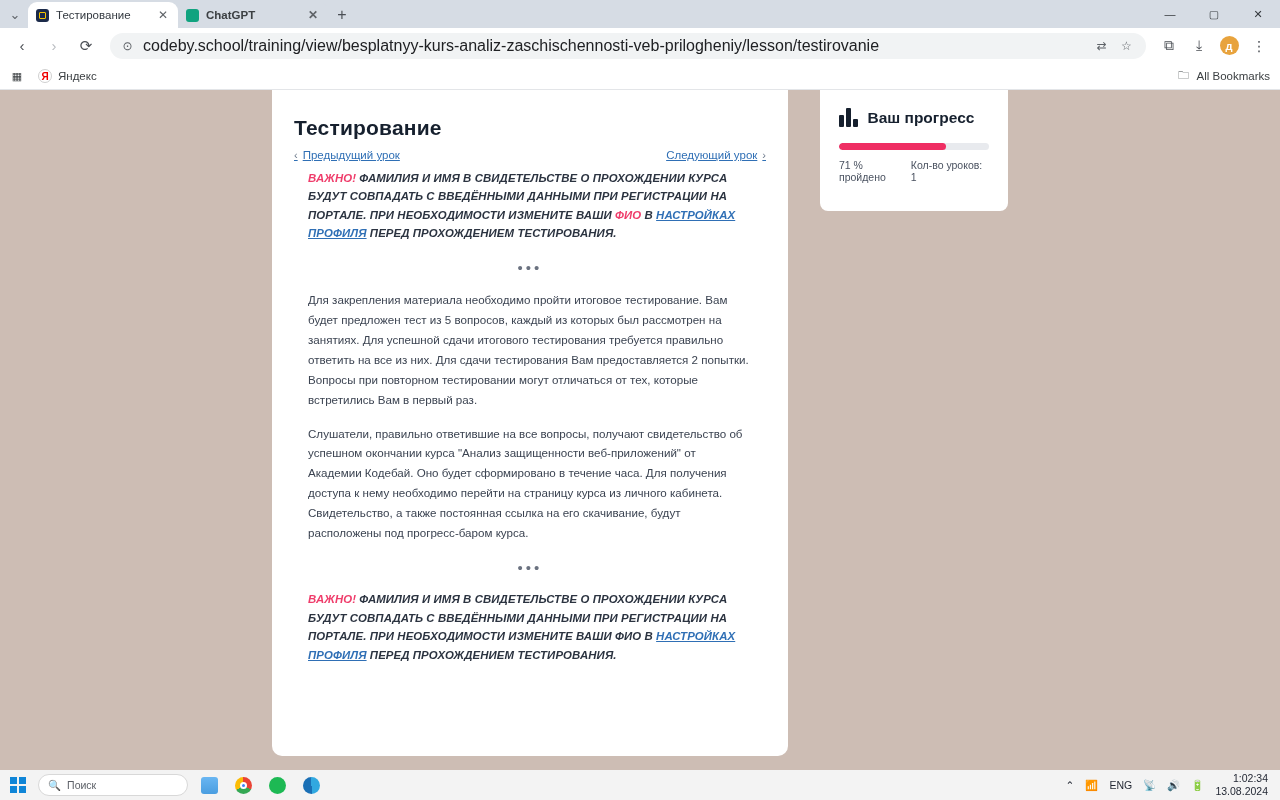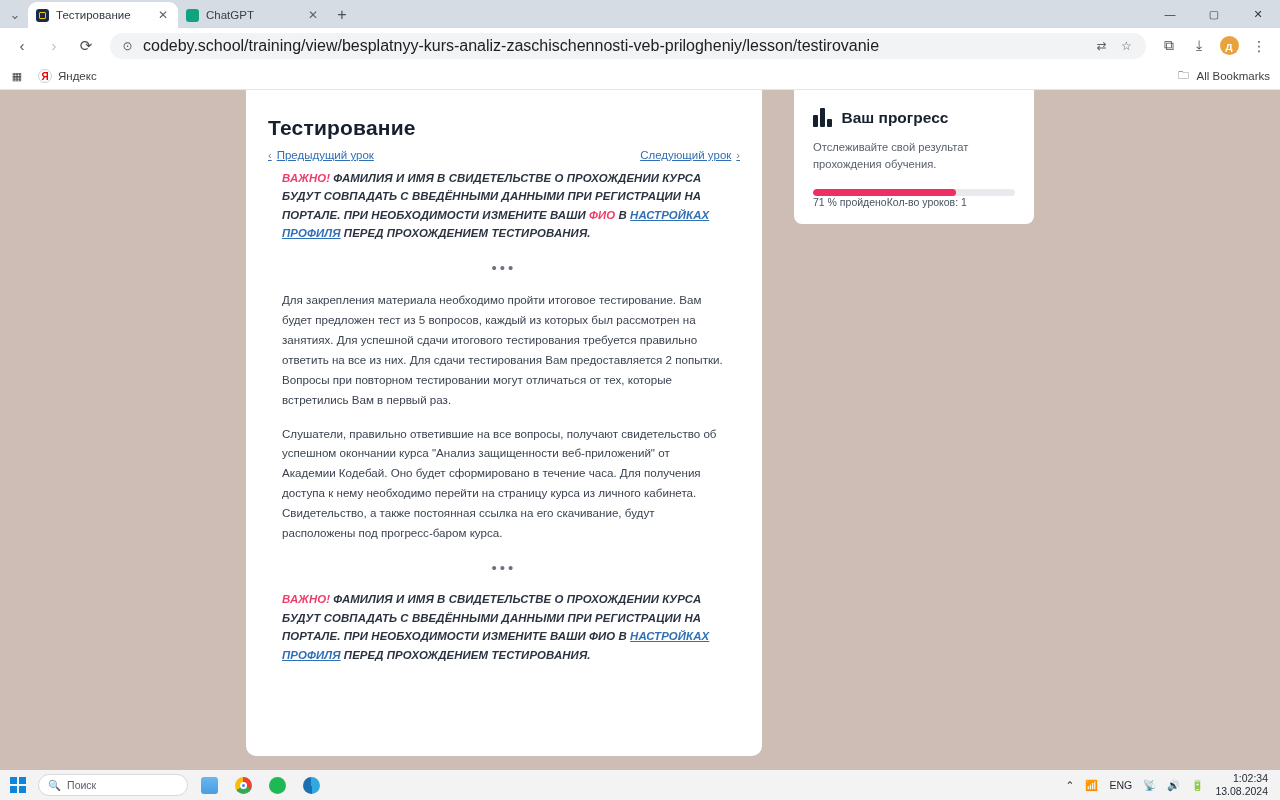--- a/index.html
+++ b/index.html
@@ -21,21 +21,21 @@
   .tabstrip-leading {
     width: 26px; height: 28px; display: flex; align-items: center; justify-content: center;
     color: #5f6368;
   }
   .tab {
     height: 26px; min-width: 150px; max-width: 190px; display: flex; align-items: center;
     gap: 7px; padding: 0 8px; border-radius: 9px 9px 0 0; font-size: 11.5px; color: #333940;
     position: relative;
   }
   .tab.active { background: #ffffff; }
-  .tab.inactive { background: #d6dce4; color: #3c4043; }
+  .tab.inactive { background: #d6dce4; color: #3c4043; font-weight: bold; }
   .tab .favicon { width: 13px; height: 13px; flex: 0 0 13px; border-radius: 3px; display:block; }
   .fav-codeby { background: #1b2a4a; position: relative; }
   .fav-codeby:after{ content:""; position:absolute; inset:3px; border:1.5px solid #f5c400; border-radius:1px;}
   .fav-gpt { background: #10a37f; border-radius: 50%; }
   .tab .title { overflow: hidden; text-overflow: ellipsis; white-space: nowrap; flex: 1; }
   .tab .tabclose { width: 14px; height: 14px; display:flex;align-items:center;justify-content:center; font-size: 12px; color: #5f6368; border-radius: 50%;}
   .newtab { width: 28px; height: 26px; display: flex; align-items: center; justify-content: center; font-size: 16px; color: #4b4f55;}
   .winbtns { position: absolute; right: 0; top: 0; height: 28px; display: flex; align-items: center; }
   .winbtn { width: 44px; height: 28px; display: flex; align-items: center; justify-content: center; color: #33373b; font-size: 11px;}
 
@@ -90,32 +90,32 @@
   }
   .test-head { display: flex; align-items: center; justify-content: space-between; padding-bottom: 13px; border-bottom: 1px solid #dfe2e6;}
   .test-title { font-size: 13.5px; font-weight: bold; color: #1d2431;}
   .badge-done {
     background: #ef2e63; color: #fff; font-size: 11.5px; border-radius: 16px;
     padding: 6px 28px; display: flex; align-items: center; gap: 7px; font-weight: 500;
   }
   .badge-done .check { font-size: 11px; }
 
   
-  .side-card { width: 240px; background: #fff; border-radius: 0 0 8px 8px; padding: 18px 19px 16px 19px; height: fit-content; }
+  .side-card { width: 188px; background: #fff; border-radius: 0 0 8px 8px; padding: 18px 19px 28px 19px; height: fit-content; }
   .side-head { display: flex; align-items: center; gap: 10px; }
   .bars-ico { display: flex; align-items: flex-end; gap: 2.5px; height: 19px; }
   .bars-ico i { display: block; width: 4.5px; background: #16202e; border-radius: 1px; }
   .bars-ico i:nth-child(1){ height: 12px; }
   .bars-ico i:nth-child(2){ height: 19px; }
   .bars-ico i:nth-child(3){ height: 8px; }
   .side-title { font-size: 15.5px; font-weight: bold; color: #16202e; }
   .side-desc { font-size: 11.2px; color: #59616e; line-height: 1.5; margin-top: 12px; }
   .pbar { margin-top: 16px; height: 7px; border-radius: 4px; background: #e8eaee; overflow: hidden; }
   .pbar > i { display: block; height: 100%; background: #ef2e63; border-radius: 4px; }
-  .pmeta { display: flex; justify-content: flex-start; font-size: 10.5px; color: #4a5260; }
+  .pmeta { display: flex; justify-content: flex-start; margin-top: 9px; font-size: 10.5px; color: #4a5260; }
 
   
   .taskbar { height: 30px; width: 1280px; background: #f3f3f3; display: flex; align-items: center; padding: 0 6px; gap: 8px; position: relative;}
   .start { width: 24px; height: 22px; display: flex; align-items: center; justify-content: center; }
   .win-logo { display: grid; grid-template-columns: 7px 7px; grid-template-rows: 7px 7px; gap: 2px; }
   .win-logo i { background: #0f85d7; display: block; }
   .tb-search { width: 150px; height: 22px; border-radius: 12px; background: #fff; border: 1px solid #d8d8d8; display: flex; align-items: center; gap: 6px; padding: 0 9px; font-size: 10.5px; color: #5b5f66;}
   .tb-app { width: 26px; height: 24px; display: flex; align-items: center; justify-content: center; }
   .tsk-ico { width: 17px; height: 17px; border-radius: 4px; }
   .ico-taskview { background: linear-gradient(#69b6f2,#4a9de0); border-radius: 3px; position: relative;}
@@ -228,21 +228,20 @@
 
       <div class="side-card">
         <div class="side-head">
           <span class="bars-ico">
               <i></i>
               <i></i>
               <i></i>
             </span>
           <span class="side-title">Ваш прогресс</span>
         </div>
-        <div class="side-desc">Отслеживайте свой результат прохождения обучения.</div>
         <div class="pbar">
             <i id="pfill" style="width: 71%; background: rgb(239, 46, 99);"></i>
           </div>
         <div class="pmeta">
           <span>71 % пройдено</span>
           <span>Кол-во уроков: 1</span>
         </div>
       </div>
 
     </div>

